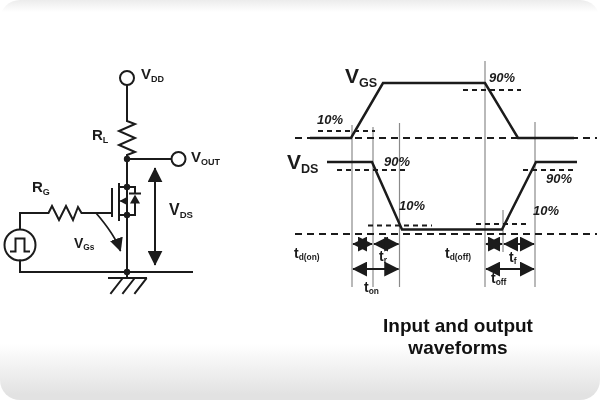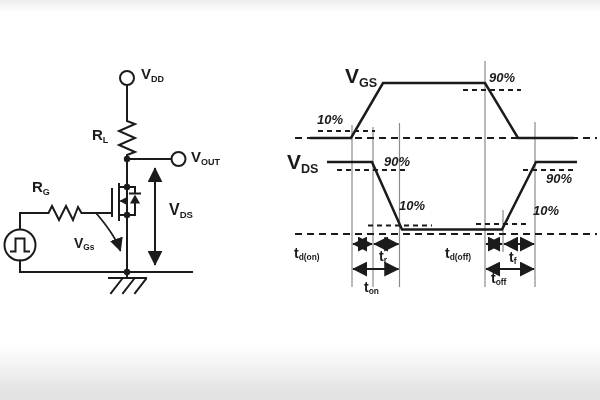--- a/index.html
+++ b/index.html
@@ -3,21 +3,21 @@
 <meta charset="utf-8">
 <style>
   :root{
     --line:#1b1b1b;
     --thin-line:#8a8a8a;
     --bg:#ffffff;
   }
   html,body{margin:0;padding:0;background:#fff;}
   .canvas{
     position:relative;width:600px;height:400px;background:var(--bg);
-    overflow:hidden;font-family:"Liberation Sans",sans-serif;color:var(--line);
+    overflow:hidden;font-family:"Liberation Sans",sans-serif;color:var(--line);border-radius:20px;
   }
   .band-top{
     position:absolute;left:0;top:0;width:600px;height:12px;
     background:linear-gradient(to bottom,#ececec,rgba(255,255,255,0));
   }
   .band-bottom{
     position:absolute;left:0;top:344px;width:600px;height:56px;
     background:linear-gradient(to bottom,rgba(235,235,235,0),#e2e2e2 90%);
   }
   svg{position:absolute;left:0;top:0;}
@@ -146,13 +146,14 @@
   <div class="lbl f13" style="left:533px;top:204px">10%</div>
   <div class="lbl f13" style="left:546px;top:172px">90%</div>
 
   <div class="lbl f14" style="left:294px;top:246px"><span>t</span><sub>d(on)</sub></div>
   <div class="lbl f14" style="left:379px;top:249px"><span>t</span><sub>r</sub></div>
   <div class="lbl f14" style="left:364px;top:280px"><span>t</span><sub>on</sub></div>
   <div class="lbl f14" style="left:445px;top:246px"><span>t</span><sub>d(off)</sub></div>
   <div class="lbl f14" style="left:509px;top:250px"><span>t</span><sub>f</sub></div>
   <div class="lbl f14" style="left:491px;top:271px"><span>t</span><sub>off</sub></div>
 
+  <div class="caption" style="left:332px;top:315px;width:252px">Input and output waveforms</div>
 </div>
 
 </body></html>

